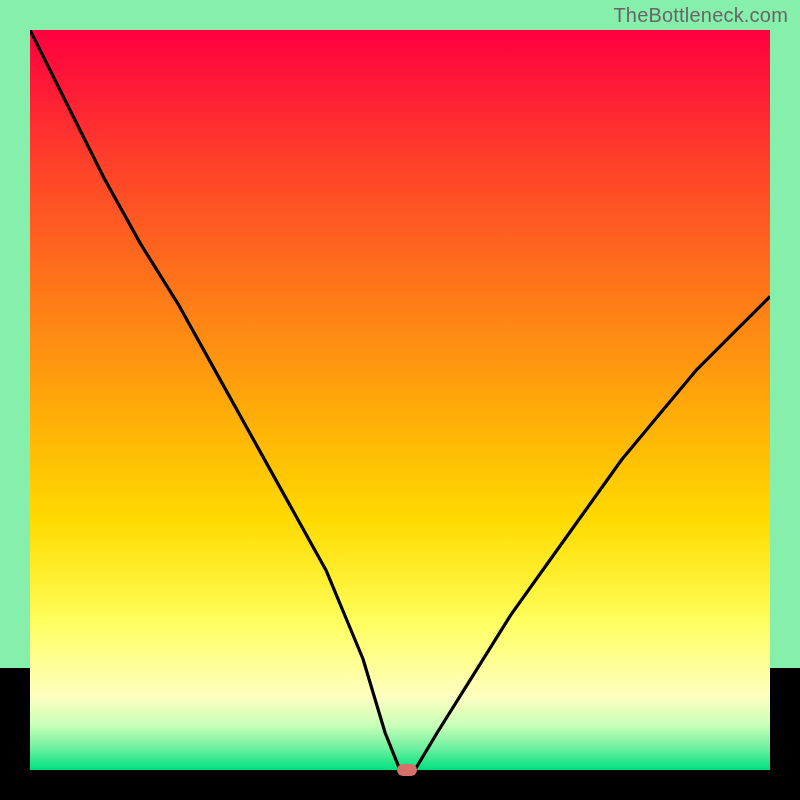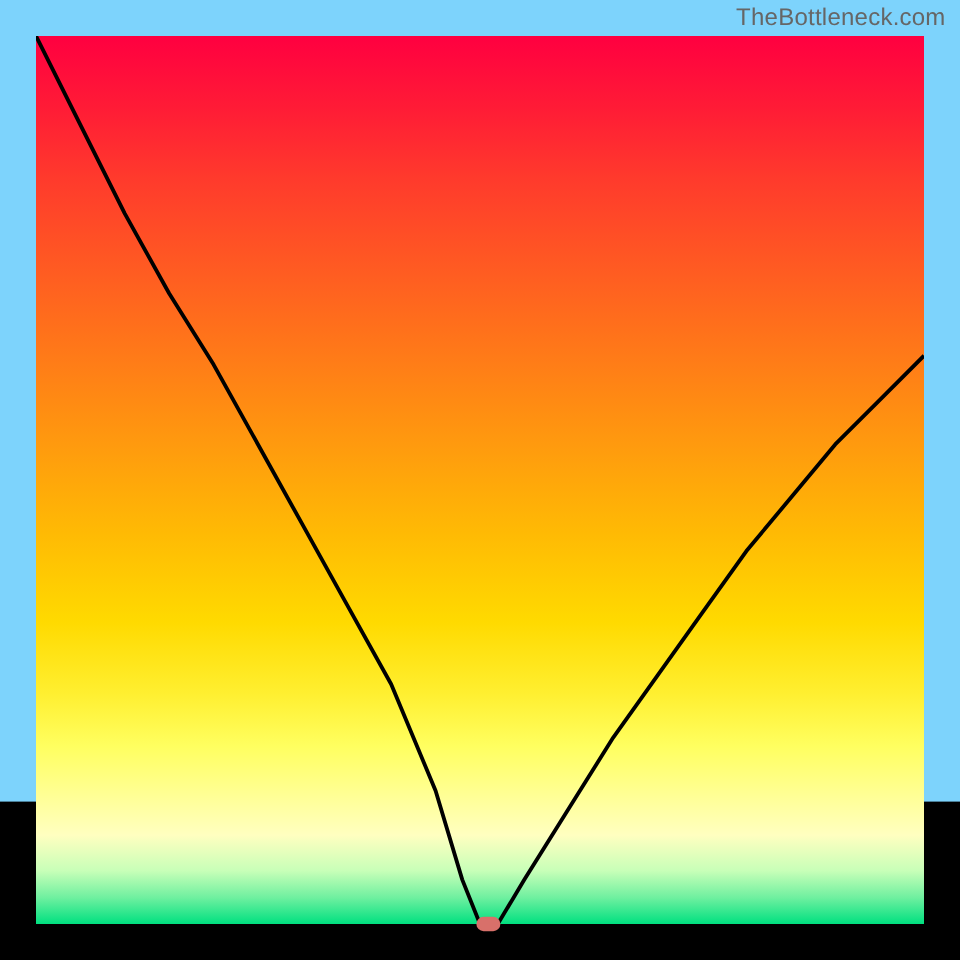--- a/index.html
+++ b/index.html
@@ -1,16 +1,16 @@
 <!DOCTYPE html>
 <html><head>
 <meta charset="utf-8">
 <style>
   html,body{margin:0;padding:0;width:800px;height:800px;background:#000;overflow:hidden}
-  .frame{position:absolute;left:0;top:0;width:800px;height:668px;background:#7dd3fc}
+  .frame{position:absolute;left:0;top:0;width:800px;height:668px;background:#86efac}
   .plot{position:absolute;left:30px;top:30px;width:740px;height:740px;
         background:linear-gradient(to bottom,
           #ff0040 0%,
           #ff1b36 8%,
           #ff3a2c 16%,
           #ff5a22 26%,
           #ff7a18 36%,
           #ff9a0e 46%,
           #ffba04 56%,
           #ffda00 66%,

